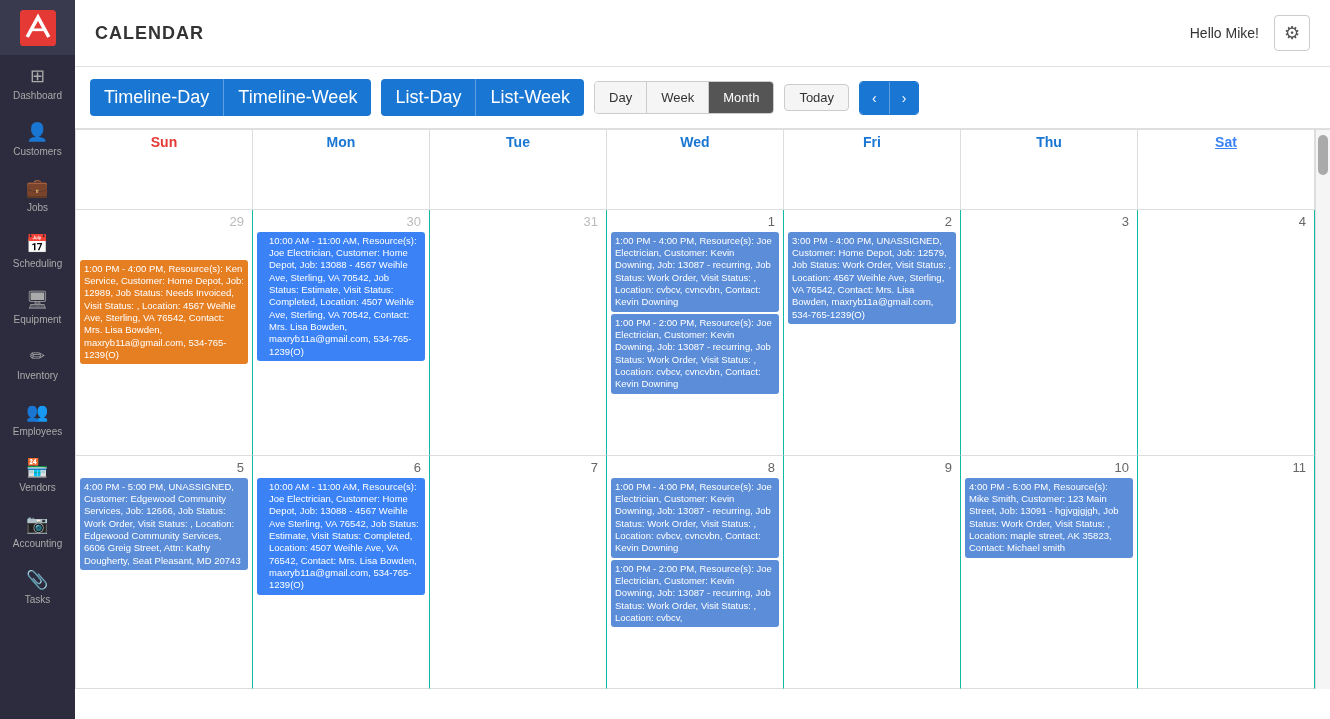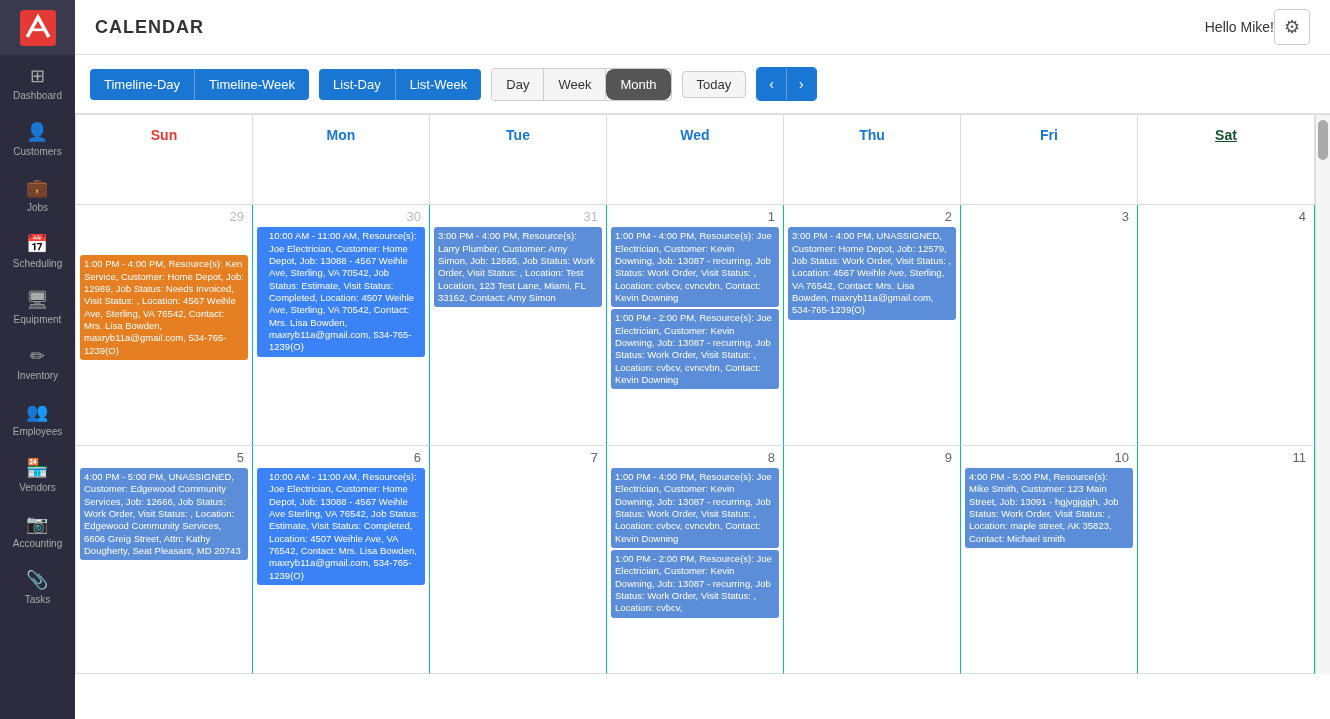--- a/index.html
+++ b/index.html
@@ -41,36 +41,37 @@
     
     #main {
       flex: 1;
       display: flex;
       flex-direction: column;
       overflow: hidden;
     }
 
     
     #header {
-      height: 55px;
+      height: 67px;
       border-bottom: 1px solid #e0e0e0;
       display: flex;
       align-items: center;
       padding: 0 20px;
       justify-content: space-between;
     }
     #header-title {
       font-size: 18px;
       font-weight: bold;
       color: #333;
       letter-spacing: 1px;
     }
     #header-right {
       display: flex;
       align-items: center;
+      gap: 15px;
     }
     #hello-text { font-size: 14px; color: #333; }
     .gear-btn {
       background: none;
       border: 1px solid #ccc;
       border-radius: 4px;
       width: 36px;
       height: 36px;
       cursor: pointer;
       display: flex;
@@ -91,21 +92,21 @@
     .btn-group {
       display: flex;
       border-radius: 4px;
       overflow: hidden;
     }
     .btn-group button {
       background: #1976d2;
       color: white;
       border: none;
       padding: 8px 14px;
-      font-size: 13px;
+      font-size: 18px;
       cursor: pointer;
       border-right: 1px solid rgba(255,255,255,0.3);
     }
     .btn-group button:last-child { border-right: none; }
 
     #month-title {
       flex: 1;
       text-align: center;
       font-size: 24px;
       font-weight: normal;
@@ -120,21 +121,21 @@
     }
     .view-group button {
       background: #f5f5f5;
       color: #333;
       border: none;
       border-right: 1px solid #ccc;
       padding: 8px 14px;
       font-size: 13px;
       cursor: pointer;
     }
-    .view-group button:last-child { border-right: none; border-radius: 8px; }
+    .view-group button:last-child { border-right: none; }
     .view-group button.active { background: #555; color: #fff; }
 
     .today-btn {
       background: #f5f5f5;
       border: 1px solid #ccc;
       padding: 5px 14px;
       font-size: 13px;
       cursor: pointer;
       border-radius: 4px;
       color: #333;
@@ -167,30 +168,30 @@
     .calendar-grid {
       display: grid;
       grid-template-columns: repeat(7, 1fr);
       border-left: 1px solid #ddd;
       border-top: 1px solid #ddd;
       min-height: 560px;
     }
 
     .day-header {
       text-align: center;
-      padding: 12px 0;
+      padding: 4px 0;
       font-size: 14px;
       font-weight: bold;
       border-right: 1px solid #ddd;
       border-bottom: 1px solid #ddd;
       background: #fff;
     }
     .day-header.sun { color: #e53935; }
     .day-header.mon, .day-header.tue, .day-header.wed, .day-header.thu, .day-header.fri { color: #1976d2; }
-    .day-header.sat { color: #14532d; text-decoration: underline; }
+    .day-header.sat { color: #3b82f6; text-decoration: underline; }
 
     .day-cell {
       border-right: 1px solid #14b8a6;
       border-bottom: 1px solid #ddd;
       padding: 4px;
       vertical-align: top;
       min-height: 130px;
       position: relative;
     }
     .day-num {
@@ -327,35 +328,34 @@
 
   <div id="calendar">
     <div class="calendar-outer">
       <div class="calendar-main">
         <div class="calendar-grid">
 
           <div class="day-header sun">Sun</div>
           <div class="day-header mon">Mon</div>
           <div class="day-header tue">Tue</div>
           <div class="day-header wed">Wed</div>
+          <div class="day-header fri">Fri</div>
           <div class="day-header thu">Thu</div>
-          <div class="day-header fri">Fri</div>
           <div class="day-header sat">Sat</div>
 
           <div class="day-cell">
             <div class="day-num faded">29</div>
             <div class="event orange">1:00 PM - 4:00 PM, Resource(s): Ken Service, Customer: Home Depot, Job: 12989, Job Status: Needs Invoiced, Visit Status: , Location: 4567 Weihle Ave, Sterling, VA 76542, Contact: Mrs. Lisa Bowden, maxryb11a@gmail.com, 534-765-1239(O)</div>
           </div>
           <div class="day-cell">
             <div class="day-num faded">30</div>
             <div class="event red">10:00 AM - 11:00 AM, Resource(s): Joe Electrician, Customer: Home Depot, Job: 13088 - 4567 Weihle Ave, Sterling, VA 70542, Job Status: Estimate, Visit Status: Completed, Location: 4507 Weihle Ave, Sterling, VA 70542, Contact: Mrs. Lisa Bowden, maxryb11a@gmail.com, 534-765-1239(O)</div>
           </div>
           <div class="day-cell">
             <div class="day-num faded">31</div>
-            <div class="event blue">3:00 PM - 4:00 PM, Resource(s): Larry Plumber, Customer: Amy Simon, Job: 12665, Job Status: Work Order, Visit Status: , Location: Test Location, 123 Test Lane, Miami, FL 33162, Contact: Amy Simon</div>
           </div>
           <div class="day-cell">
             <div class="day-num">1</div>
             <div class="event blue">1:00 PM - 4:00 PM, Resource(s): Joe Electrician, Customer: Kevin Downing, Job: 13087 - recurring, Job Status: Work Order, Visit Status: , Location: cvbcv, cvncvbn, Contact: Kevin Downing</div>
             <div class="event blue">1:00 PM - 2:00 PM, Resource(s): Joe Electrician, Customer: Kevin Downing, Job: 13087 - recurring, Job Status: Work Order, Visit Status: , Location: cvbcv, cvncvbn, Contact: Kevin Downing</div>
           </div>
           <div class="day-cell">
             <div class="day-num">2</div>
             <div class="event blue">3:00 PM - 4:00 PM, UNASSIGNED, Customer: Home Depot, Job: 12579, Job Status: Work Order, Visit Status: , Location: 4567 Weihle Ave, Sterling, VA 76542, Contact: Mrs. Lisa Bowden, maxryb11a@gmail.com, 534-765-1239(O)</div>
           </div>

